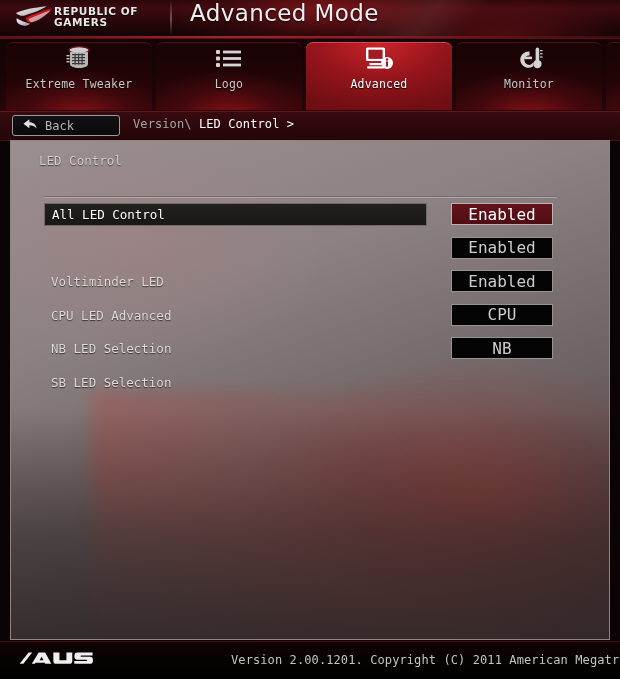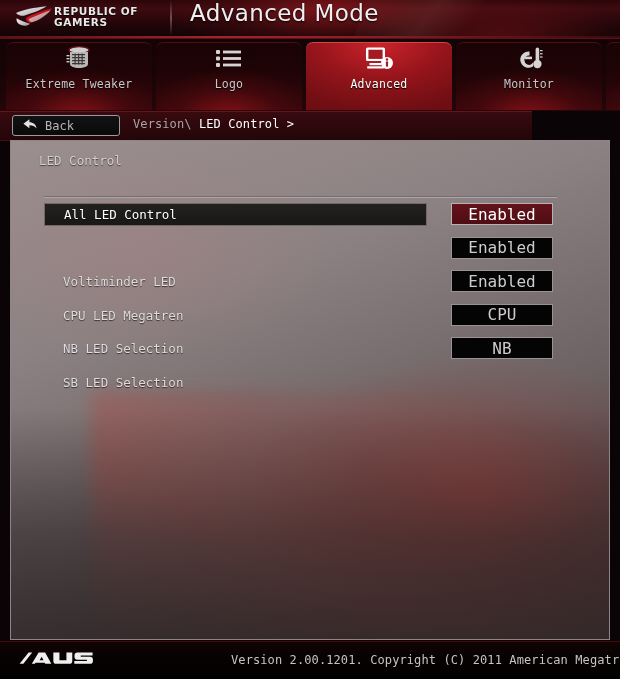--- a/index.html
+++ b/index.html
@@ -70,21 +70,21 @@
     color:#c9c7c8;text-shadow:0 1px 1px #000;
   }
   .tab.active .tab-label{color:#ffffff;}
   .tab#tab-0{left:6px;}
   .tab#tab-1{left:156px;}
   .tab#tab-2{left:306px;}
   .tab#tab-3{left:456px;}
   .tab#tab-4{left:606px;width:146px;}
 
   
-  .crumbbar{position:absolute;left:0;top:111px;width:532px;height:28px;
+  .crumbbar{position:absolute;left:0;top:111px;width:620px;height:28px;
     background:linear-gradient(180deg,#380a0f 0%,#2c070b 55%,#230609 100%);
     border-top:1px solid #6a1219;border-bottom:1px solid #4a0d12;}
   .backbtn{
     position:absolute;left:12px;top:3px;width:108px;height:21px;
     background:linear-gradient(180deg,#121113 0%,#0b0a0b 100%);
     border:1px solid #9d9a9b;border-radius:3px;
     display:flex;align-items:center;gap:7px;padding-left:9px;box-sizing:border-box;
   }
   .backbtn-label{font-size:12px;color:#b9b7b8;}
   .crumb{position:absolute;left:133px;top:5px;font-size:12px;letter-spacing:.1px;}
@@ -113,21 +113,21 @@
 
   .panel-title{position:absolute;left:28px;top:12px;font-size:12.5px;color:#d3cfd0;
     text-shadow:0 1px 1px rgba(0,0,0,.55);}
   .sep{position:absolute;left:33px;top:55px;width:513px;height:2px;
     background:linear-gradient(180deg,#585052,#c9c3c4);}
 
   .rows{position:absolute;left:0;top:59px;width:600px;}
   .row{position:relative;height:33.6px;}
   .row-label{
     position:absolute;left:33px;top:3px;width:383px;height:23px;
-    display:flex;align-items:center;box-sizing:border-box;padding-left:19px;
+    display:flex;align-items:center;box-sizing:border-box;padding-left:7px;
     font-size:12.5px;color:#dedcdd;text-shadow:0 1px 1px rgba(0,0,0,.6);
   }
   .row.selected .row-label{
     background:linear-gradient(180deg,#23211f 0%,#1a1817 100%);
     border:1px solid #6f6a68;color:#ffffff;
   }
   .row-value{
     position:absolute;left:440px;top:3px;width:102px;height:22px;
     display:flex;align-items:center;justify-content:center;
     background:#050404;border:1px solid #9a9395;box-sizing:border-box;
@@ -286,21 +286,21 @@
           <div class="row-value">Enabled</div>
         </div>
         <div class="row">
           <div class="row-value">Enabled</div>
         </div>
         <div class="row">
           <div class="row-label">Voltiminder LED</div>
           <div class="row-value">Enabled</div>
         </div>
         <div class="row">
-          <div class="row-label">CPU LED Megatren</div>
+          <div class="row-label">CPU LED Advanced</div>
           <div class="row-value">CPU</div>
         </div>
         <div class="row">
           <div class="row-label">NB LED Selection</div>
           <div class="row-value">NB</div>
         </div>
         <div class="row">
           <div class="row-label">SB LED Selection</div>
         </div>
       </div>

